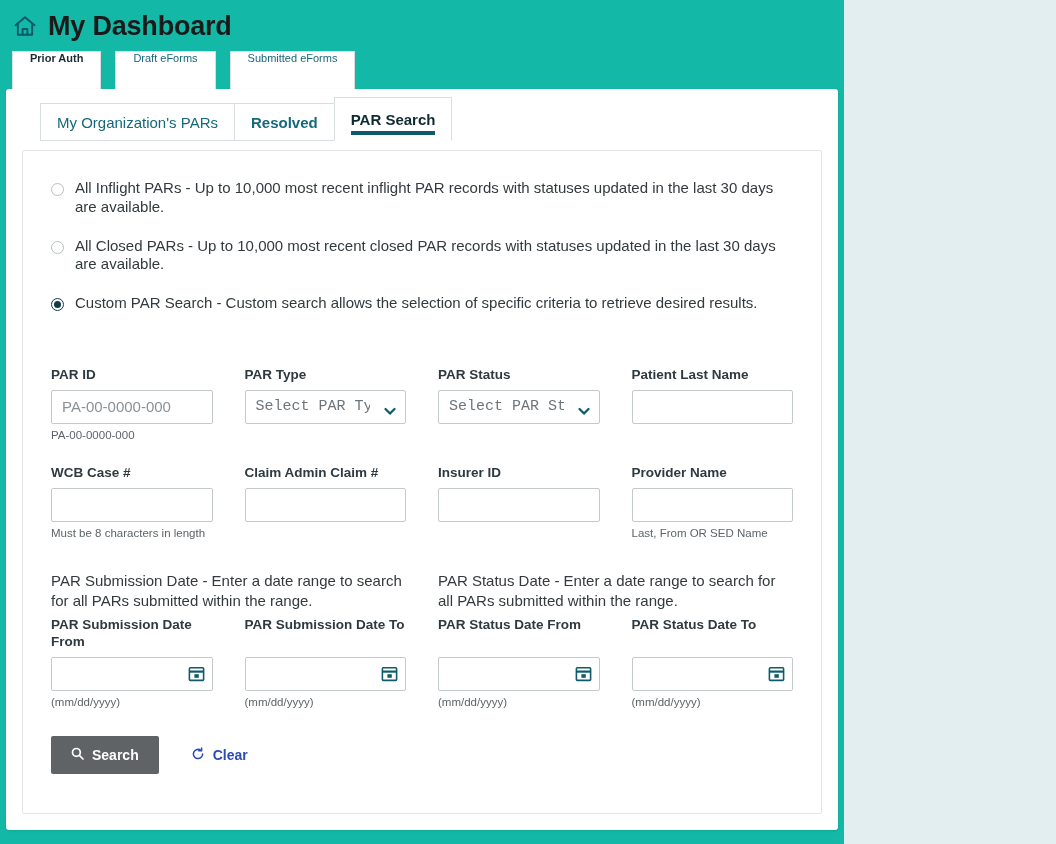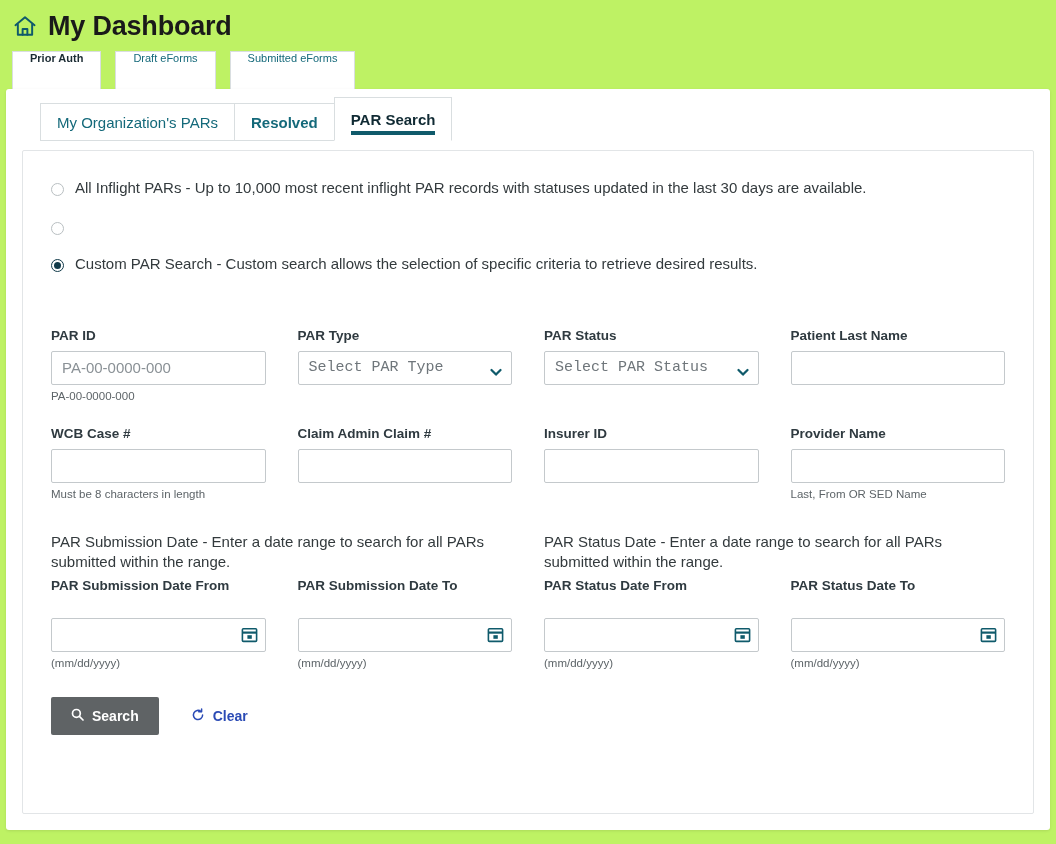--- a/index.html
+++ b/index.html
@@ -4,21 +4,21 @@
 <title>My Dashboard - PAR Search</title>
 <style>
   * { box-sizing: border-box; }
   html, body {
     margin: 0; padding: 0;
     width: 1056px; height: 844px;
     background: #e3eef0;
     font-family: "Liberation Sans", sans-serif;
     overflow: hidden;
   }
-  .page { position: relative; width: 1056px; height: 844px; background: #bef264; }
+  .page { position: relative; width: 844px; height: 844px; background: #14b8a6; }
 
   
   .header { display: flex; align-items: center; gap: 10px; padding: 8px 0 0 12px; height: 44px; }
   .home-icon { width: 26px; height: 26px; display: block; }
   .page-title {
     font-size: 27px; font-weight: bold; color: #1a1a1a;
     letter-spacing: -0.2px; line-height: 1; margin: 0;
   }
 
   
@@ -183,20 +183,21 @@
     <div class="card">
       <div class="card-inner">
 
         <div class="radio-list">
           <div class="radio-row">
             <span class="radio-mark"></span>
             <span class="radio-label">All Inflight PARs - Up to 10,000 most recent inflight PAR records with statuses updated in the last 30 days are available.</span>
           </div>
           <div class="radio-row">
             <span class="radio-mark"></span>
+            <span class="radio-label">All Closed PARs - Up to 10,000 most recent closed PAR records with statuses updated in the last 30 days are available.</span>
           </div>
           <div class="radio-row">
             <span class="radio-mark checked"></span>
             <span class="radio-label">Custom PAR Search - Custom search allows the selection of specific criteria to retrieve desired results.</span>
           </div>
         </div>
 
         <div style="height:34px"></div>
 
         <div class="form-grid">

